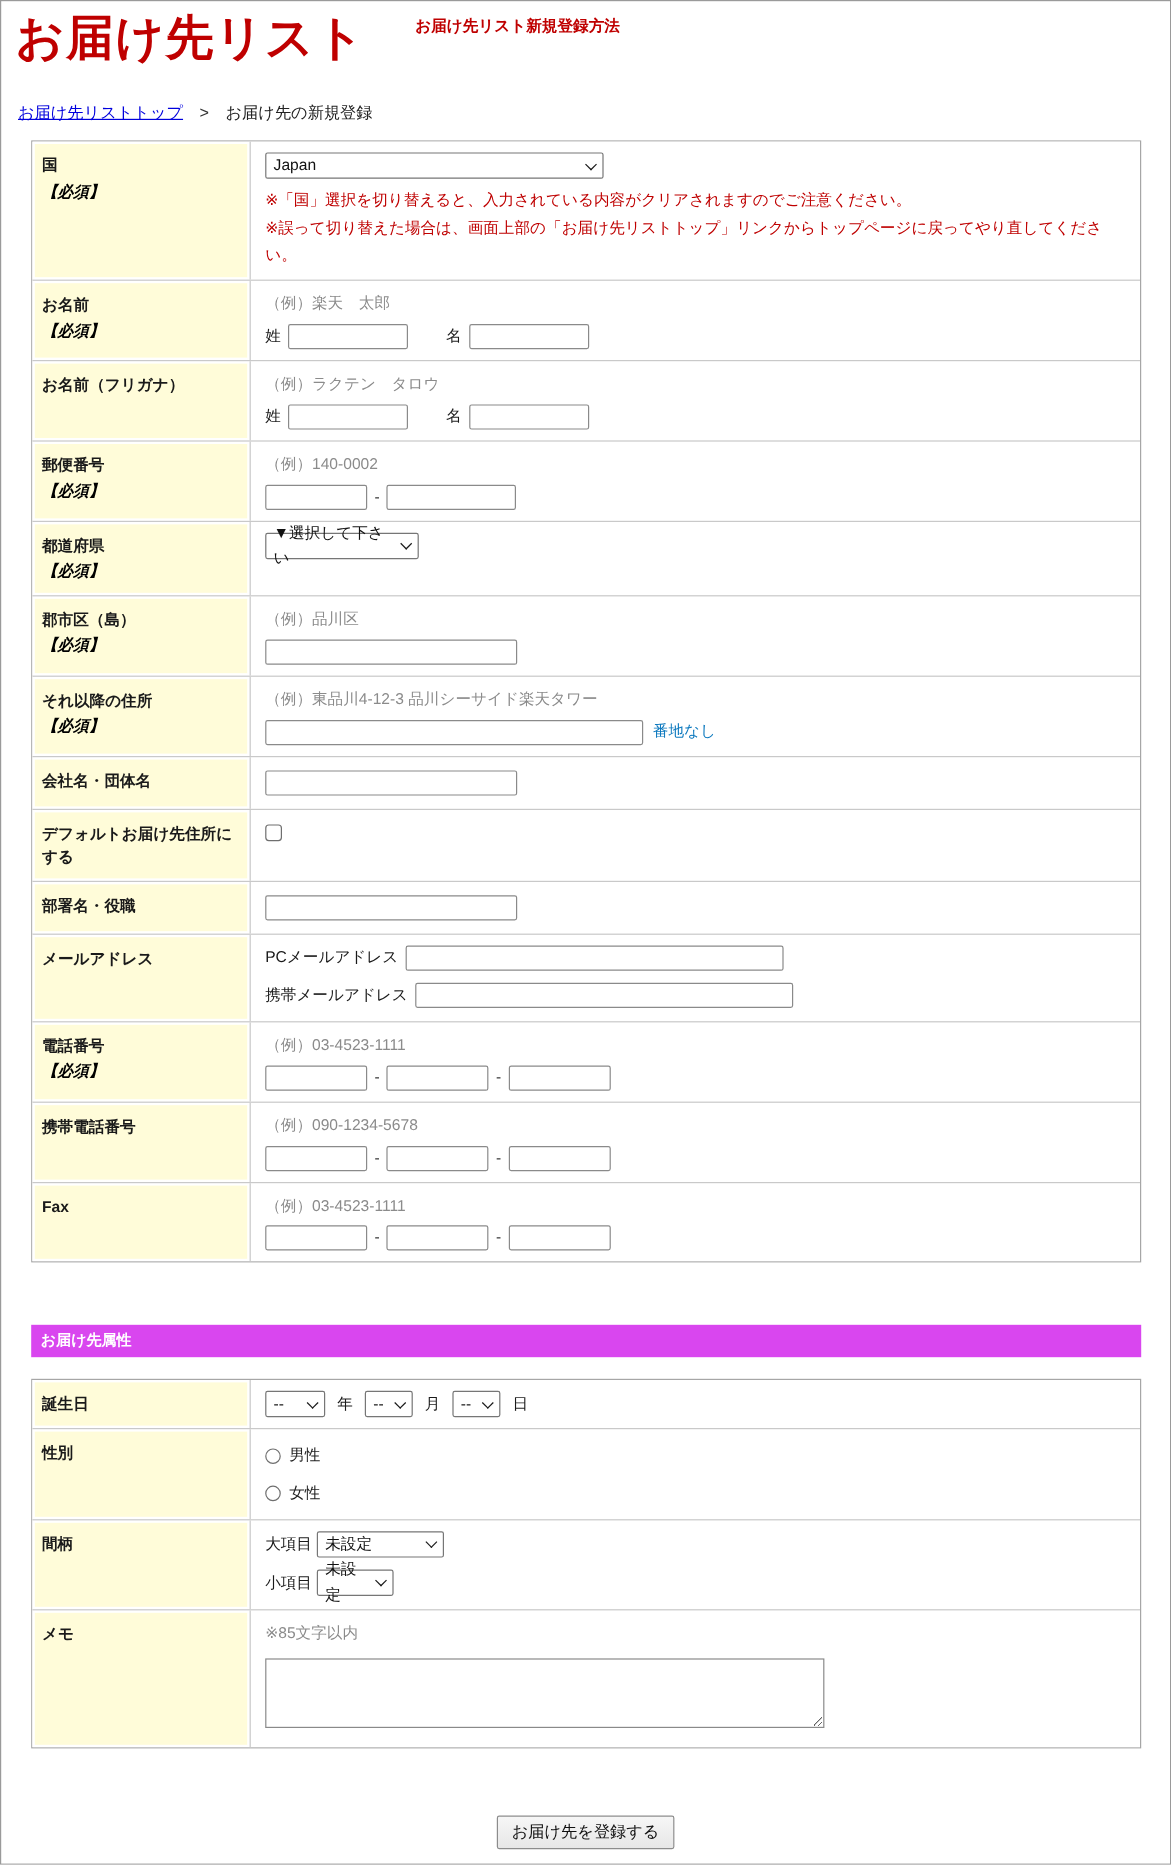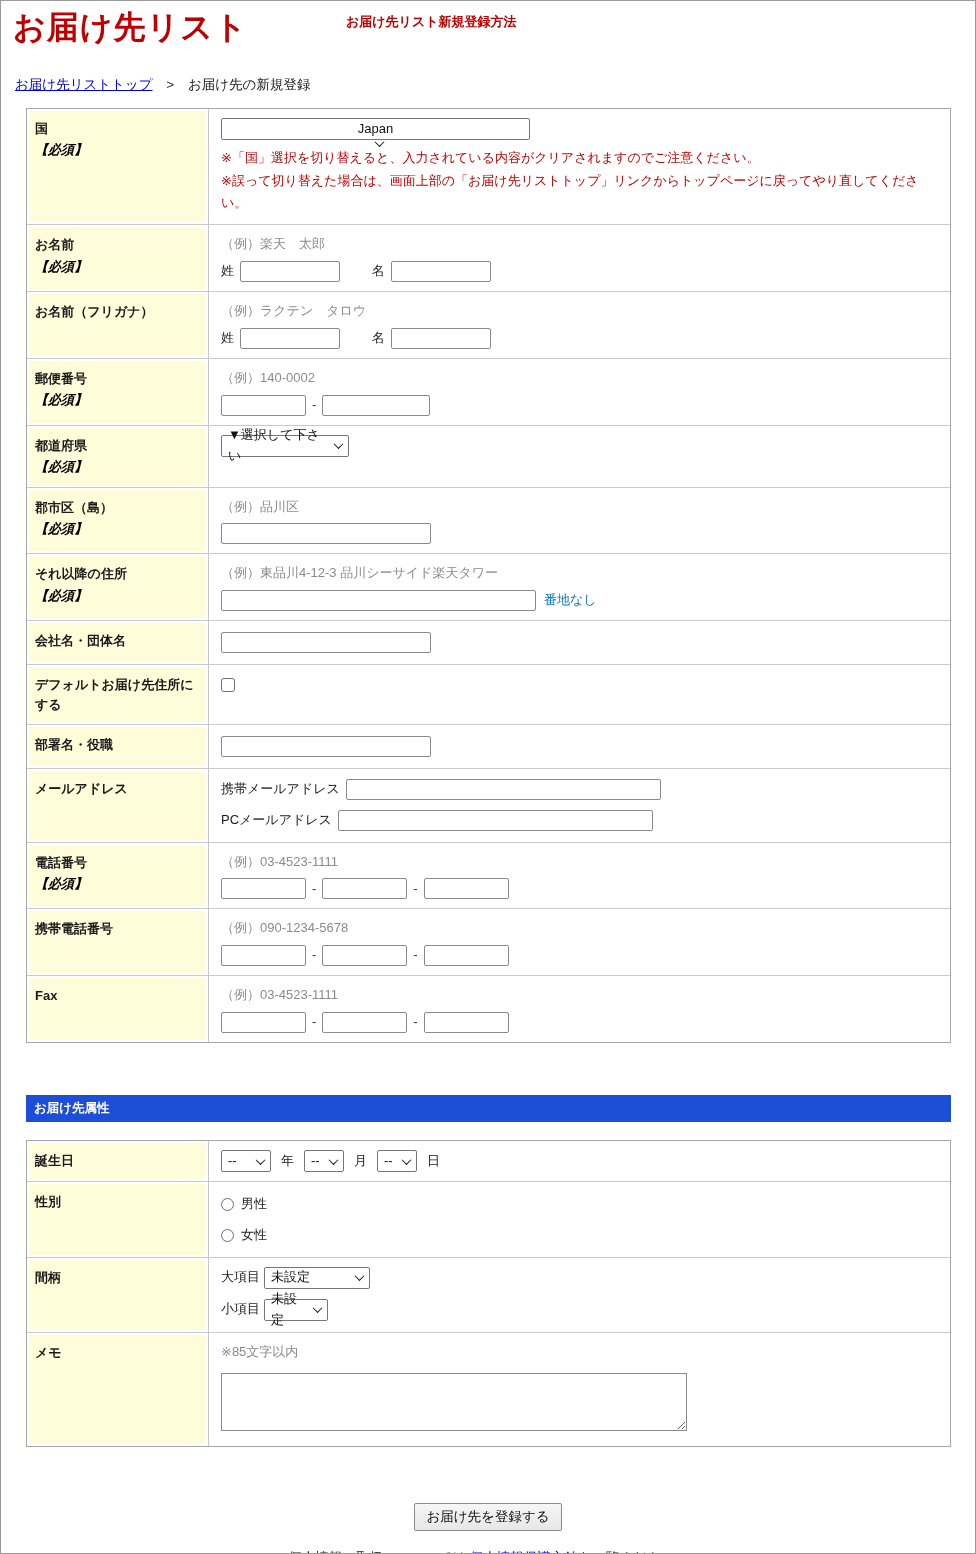--- a/index.html
+++ b/index.html
@@ -14,21 +14,21 @@
     width:976px; height:1554px;
     border:1px solid #9a9a9a;
     background:#fff;
     overflow:hidden;
   }
 
   
   .header { display:flex; padding:8px 12px 0 12px; }
   .page-title {
     flex:0 0 333px;
-    font-size:32px; font-weight:bold; color:#bf0000;
+    font-size:40px; font-weight:bold; color:#bf0000;
     letter-spacing:1px; line-height:1.15;
   }
   .guide { padding-top:4px; }
   .guide-title { color:#bf0000; font-weight:bold; font-size:13px; }
   .guide-text { margin-top:8px; font-size:13.5px; color:#1a1a1a; }
 
   
   .breadcrumb { margin:30px 0 0 14px; font-size:13.5px; }
   .breadcrumb a { color:#0000dd; text-decoration:underline; cursor:pointer;margin-top:41px; }
   .crumb-sep { margin:0 10px; color:#333; }
@@ -70,21 +70,21 @@
     display:inline-flex; align-items:center; justify-content:space-between;
     border:1px solid #767676; border-radius:2px; background:#fff;
     height:22px; padding:0 6px; vertical-align:middle; cursor:default;
     color:#111;
   }
   .sel .arrow {
     width:7px; height:7px; flex:0 0 7px;
     border-right:1.6px solid #1a1a1a; border-bottom:1.6px solid #1a1a1a;
     transform:rotate(45deg) translate(-1px,-1px); margin-left:8px;
   }
-  .sel-country { width:309px;flex-direction:column; }
+  .sel-country { width:282px; }
   .sel-pref { width:128px;justify-content:space-between; }
   .sel-bday-y { width:50px; } .sel-bday { width:40px; }
   .sel-rel-major { width:106px; } .sel-rel-minor { width:64px; }
 
   .checkbox {
     display:inline-block; width:14px; height:14px;
     border:1px solid #6f6f6f; border-radius:3px; background:#fff;
     vertical-align:middle; cursor:pointer;
   }
   .radio {
@@ -102,21 +102,21 @@
 
   textarea.memo {
     width:466px; height:58px; margin-top:4px;
     border:1px solid #8a8a8a; background:#fff; resize:both;
     font-family:inherit; font-size:13px;
   }
 
   
   .section-bar {
     margin:52px 0 0 25px; width:925px;
-    background:#1d4ed8; color:#fff; font-weight:bold; font-size:12.5px;
+    background:#d946ef; color:#fff; font-weight:bold; font-size:12.5px;
     padding:5px 8px;
   }
   .form-table.second { margin-top:18px; }
 
   .unit { margin:0 10px; vertical-align:middle; color:#1a1a1a; }
   .rel-line { margin-bottom:10px; }
   .rel-line:last-child { margin-bottom:2px; }
   .rel-line .inline-lbl { margin-right:4px; }
 
   
@@ -268,24 +268,24 @@
         <div style="padding:2px 0;"><input class="ti w210" style=""></div>
       </div>
     </div>
 
     <div class="row">
       <div class="cell-label">
         <span class="lbl">メールアドレス</span>
       </div>
       <div class="cell-content">
         <div class="mail-line">
+          <span class="inline-lbl">PCメールアドレス</span><input class="ti w315" style="">
+        </div>
+        <div class="mail-line">
           <span class="inline-lbl">携帯メールアドレス</span><input class="ti w315" style="">
-        </div>
-        <div class="mail-line">
-          <span class="inline-lbl">PCメールアドレス</span><input class="ti w315" style="">
         </div>
       </div>
     </div>
 
     <div class="row">
       <div class="cell-label">
         <span class="lbl">電話番号</span>
         <span class="required">【必須】</span>
       </div>
       <div class="cell-content">

